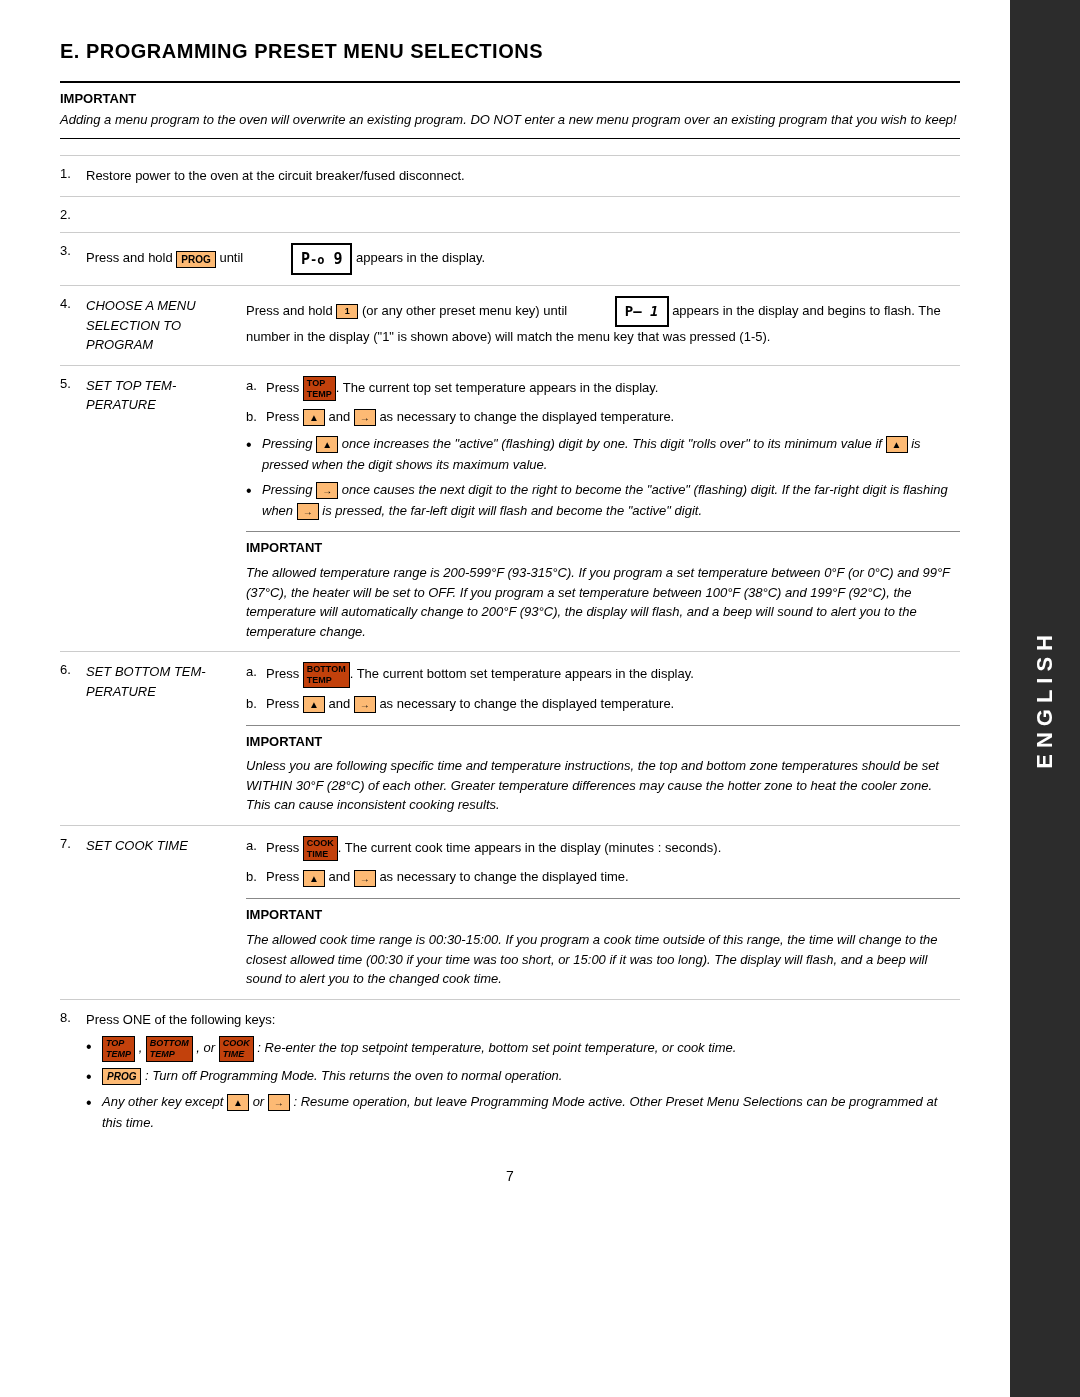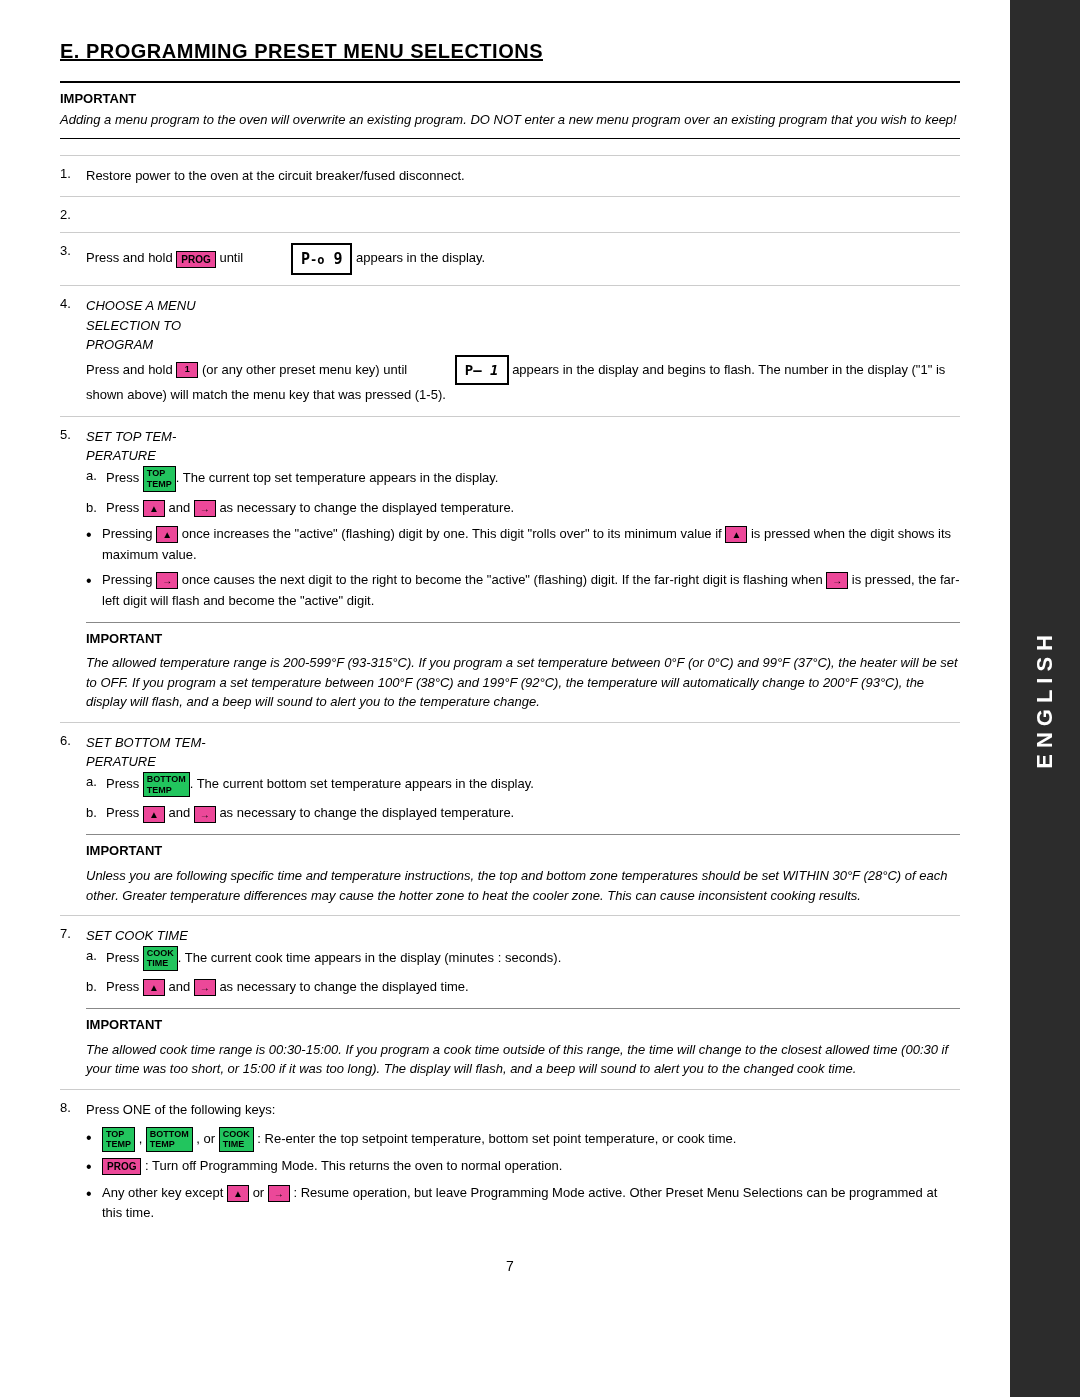--- a/index.html
+++ b/index.html
@@ -37,21 +37,20 @@
       letter-spacing: 6px;
       writing-mode: vertical-rl;
       text-orientation: mixed;
       transform: rotate(180deg);
     }
     h1.page-title {
       font-size: 20px;
       font-weight: bold;
       text-align: left;
       margin-bottom: 18px;
-      text-decoration: underline;
       letter-spacing: 0.5px;
     }
     .important-box {
       border-top: 2px solid #000;
       border-bottom: 1px solid #000;
       padding: 8px 0 8px 0;
       margin-bottom: 16px;
     }
     .important-label {
       font-weight: bold;
@@ -128,42 +127,43 @@
     }
     .bullet-dot {
       min-width: 16px;
       font-size: 16px;
       line-height: 1.4;
     }
     .bullet-content {
       flex: 1;
       font-size: 13px;
       line-height: 1.6;
+      font-style: italic;
     }
     .inline-key {
       display: inline-block;
       border: 1.5px solid #000;
       padding: 1px 4px;
       font-size: 10px;
       font-weight: bold;
       line-height: 1.3;
       vertical-align: middle;
-      background: #ec4899;
+      background: #fdba74;
       min-width: 22px;
       text-align: center;
     }
     .inline-key-small {
       display: inline-block;
       border: 1.5px solid #000;
       padding: 1px 3px;
       font-size: 9px;
       font-weight: bold;
       line-height: 1.2;
       vertical-align: middle;
-      background: #22c55e;
+      background: #c2410c;
     }
     .display-box {
       display: inline-block;
       border: 2px solid #000;
       padding: 2px 8px;
       font-size: 15px;
       font-weight: bold;
       vertical-align: middle;
       background: #fff;
       font-family: monospace;
@@ -177,21 +177,20 @@
       margin-top: 6px;
     }
     .page-number {
       text-align: center;
       margin-top: 20px;
       font-size: 14px;
     }
     .step-with-left {
       display: flex;
       width: 100%;
-      flex-direction: column;
     }
   </style>
 </head>
 <body>
 
 <div class="page-container">
   <div class="main-content">
     <h1 class="page-title">E.  PROGRAMMING PRESET MENU SELECTIONS</h1>
 
     <div class="important-box">

